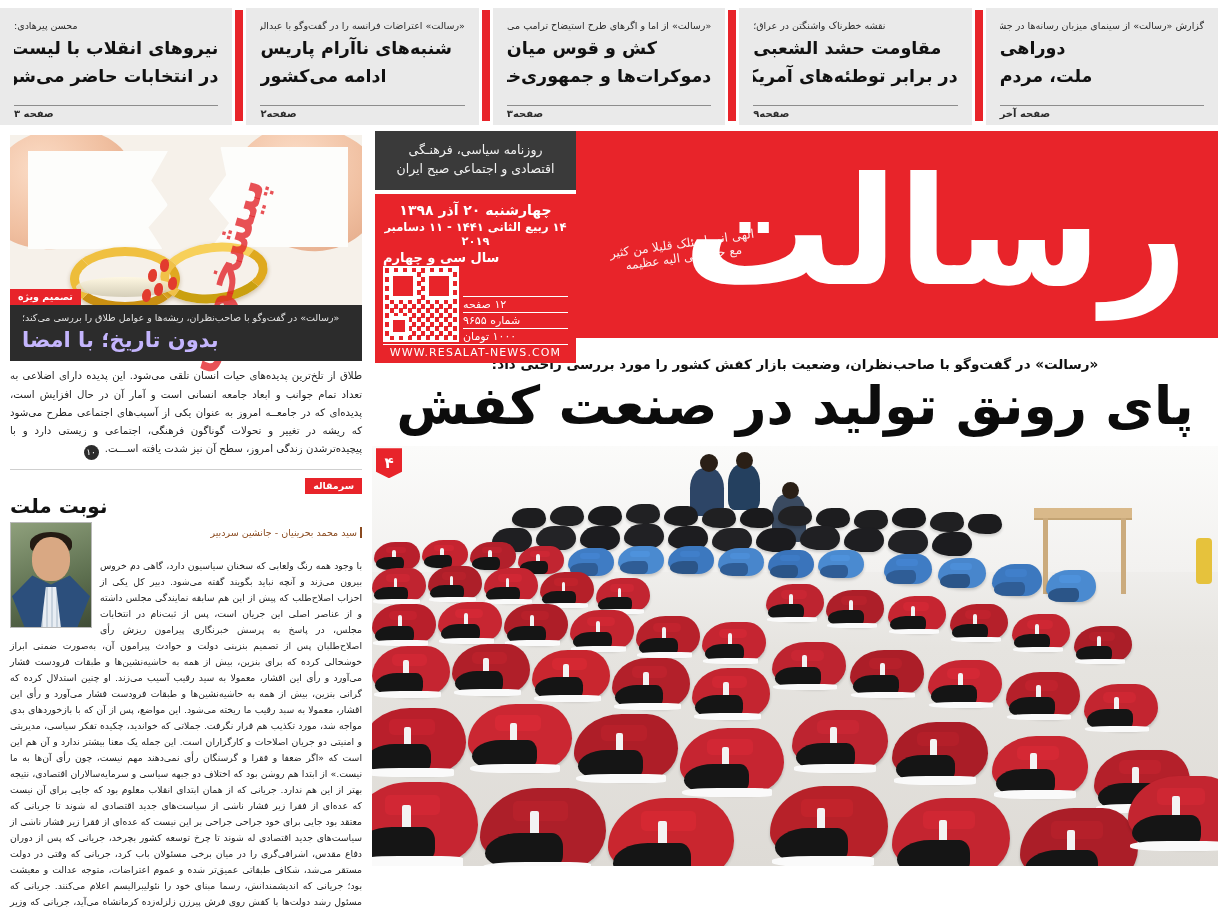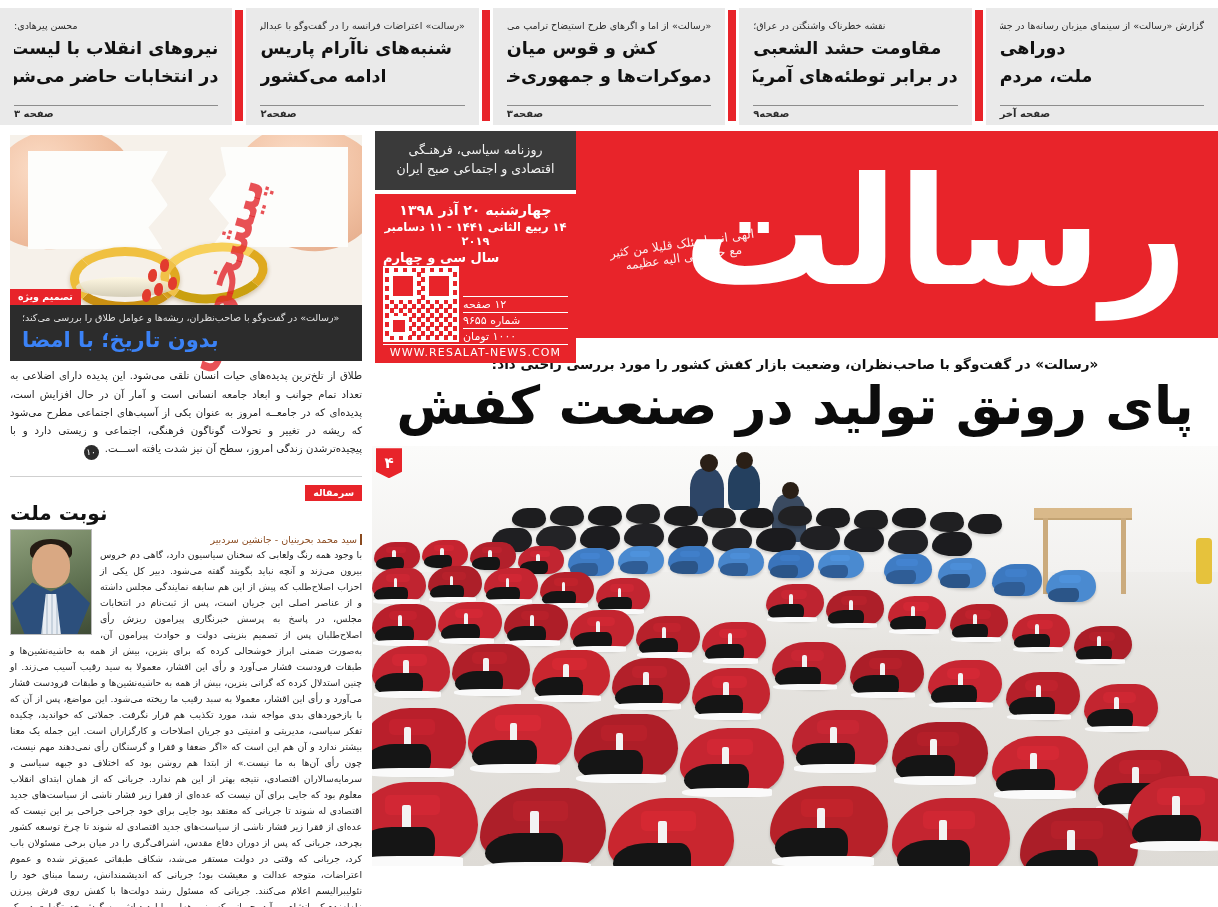--- a/index.html
+++ b/index.html
@@ -192,35 +192,35 @@
     font-size: 9.5px;
     color: #e3e3e3;
     text-align: left;
     line-height: 1.3;
     white-space: nowrap;
     overflow: hidden;
   }
   .special-title {
     font-size: 21px;
     font-weight: bold;
-    color: #3b82f6;
+    color: #c4b5fd;
     text-align: left;
     margin-top: 4px;
     letter-spacing: -0.5px;
     white-space: nowrap;
   }
 
   .special-body {
     margin: 6px 10px 0 10px;
     font-size: 10.2px;
     line-height: 1.78;
     color: #1e1e1e;
     text-align: justify;
     border-bottom: 1px solid #cfcfcf;
-    padding-bottom: 16px;
+    padding-bottom: 9px;
   }
   .pagedot {
     display: inline-block;
     width: 15px; height: 15px;
     background: #2c2c2c;
     color: #fff;
     border-radius: 50%;
     font-size: 9px;
     text-align: center;
     line-height: 15px;
@@ -279,21 +279,21 @@
   .ap-shirt {
     position: absolute; left: 50%; bottom: 0; transform: translateX(-50%);
     width: 26px; height: 40px;
     background: repeating-linear-gradient(90deg,#e8edf3 0 3px,#c8d3de 3px 5px);
     clip-path: polygon(30% 0, 70% 0, 88% 100%, 12% 100%);
   }
   .editorial-byline {
     font-size: 9.5px;
     color: #8a4a1f;
     text-align: left;
-    margin-bottom: 2px;
+    margin-bottom: 20px;
     border-right: 2px solid #8a4a1f;
     padding-right: 3px;
     display: inline-block;
   }
   .editorial-body {
     font-size: 9.3px;
     line-height: 1.72;
     color: #1c1c1c;
     text-align: justify;
   }

